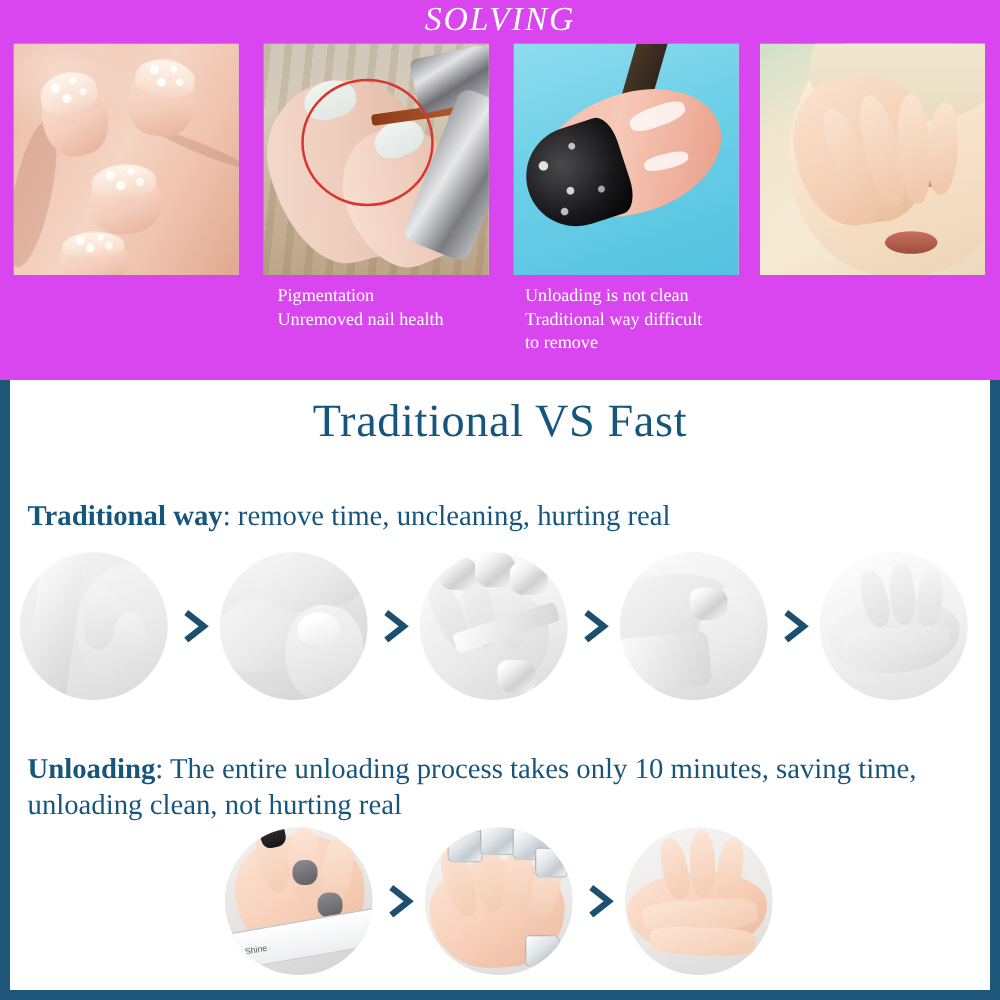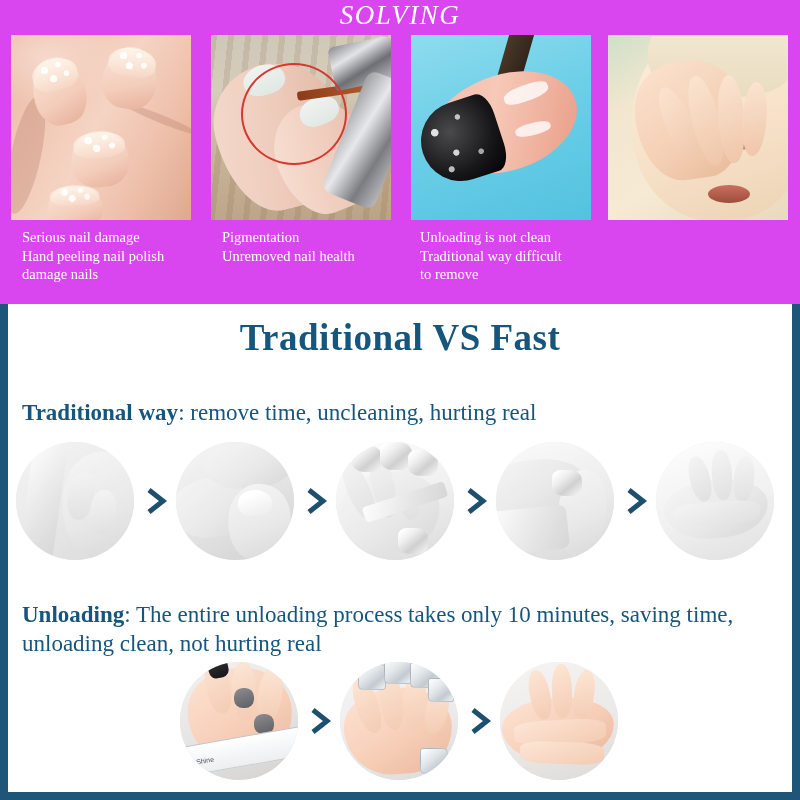--- a/index.html
+++ b/index.html
@@ -158,21 +158,21 @@
   
   .compare-section{
     position:absolute;left:8px;top:304px;width:784px;height:488px;
     background:#ffffff;
   }
   .vs-title{
     position:absolute;left:0;top:12px;width:784px;
     text-align:center;
     color:#16557c;
     font-family:"Liberation Serif", serif;
-    font-weight:bold;
+    font-weight:normal;
     font-size:37px;
     letter-spacing:.5px;
   }
 
   .lead{
     position:absolute;
     color:#16557c;
     font-family:"Liberation Serif", serif;
     font-size:23px;
     line-height:29px;
@@ -296,23 +296,20 @@
             <div class="bfinger bf2"></div>
             <div class="bfinger bf3"></div>
             <div class="bfinger bf4"></div>
           </div>
         </div>
       </div>
 
     </div>
 
     <div class="captions">
-      <div class="caption cap1">Serious nail damage
-Hand peeling nail polish
-damage nails</div>
       <div class="caption cap2">Pigmentation
 Unremoved nail health</div>
       <div class="caption cap3">Unloading is not clean
 Traditional way difficult
 to remove</div>
     </div>
 
   </div>
 
   <div class="compare-section">

